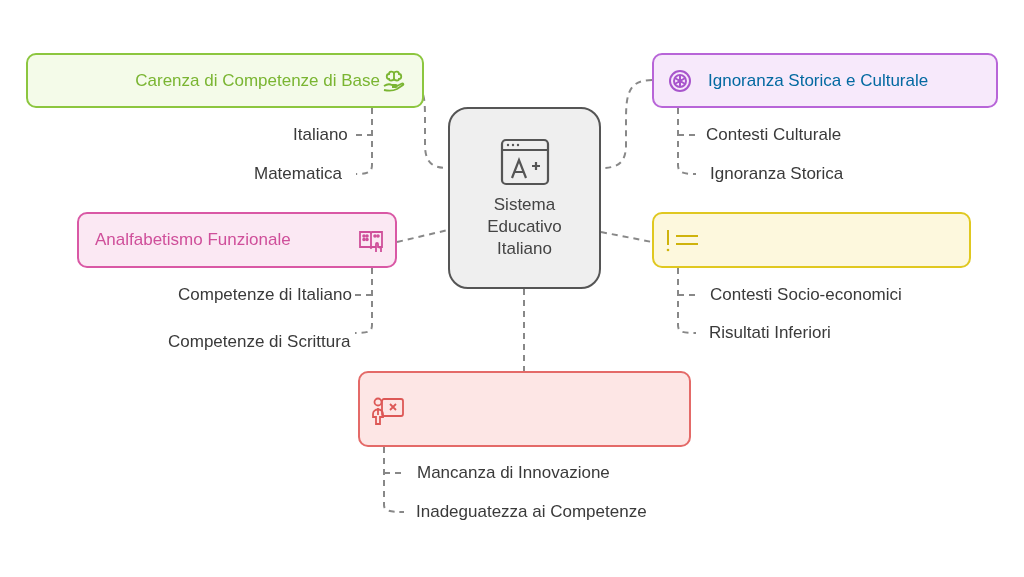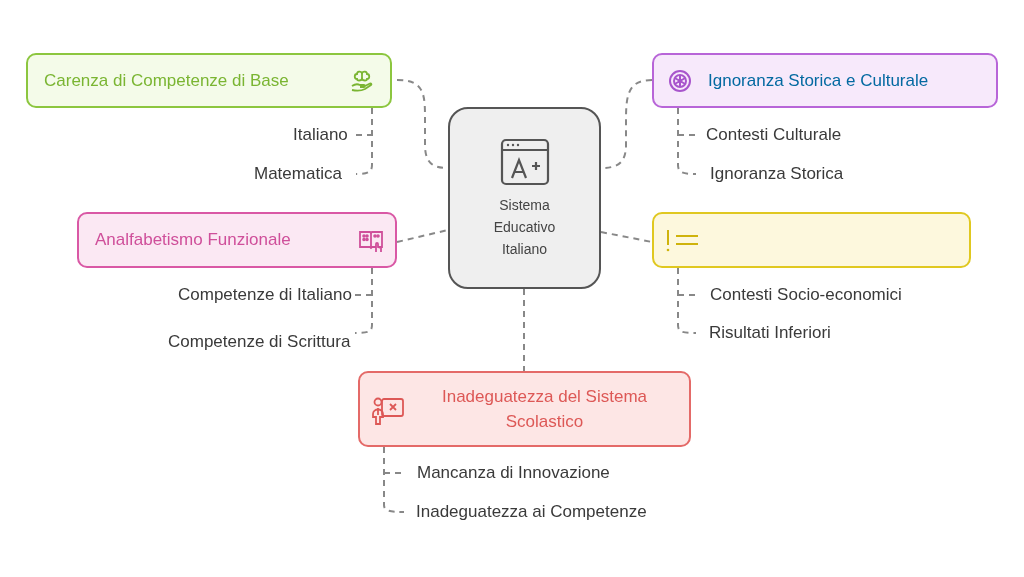--- a/index.html
+++ b/index.html
@@ -16,23 +16,23 @@
   .icon svg { width: 26px; height: 26px; }
   .leaf { position: absolute; font-size: 17px; color: #3a3a3a; white-space: nowrap; }
   .leaf.right-align { text-align: right; }
 
   #center {
     left: 448px; top: 107px; width: 153px; height: 182px;
     border: 2.5px solid #555; border-radius: 20px; background: #efefef;
     display: flex; flex-direction: column; align-items: center; justify-content: center;
     position: absolute;
   }
-  #center .center-text { font-size: 14px; color: #444; text-align: center; line-height: 22px; margin-top: 4px; white-space: pre-line; }
+  #center .center-text { font-size: 17px; color: #444; text-align: center; line-height: 22px; margin-top: 4px; white-space: pre-line; }
 
-  #n-green { left: 26px; top: 53px; width: 366px; height: 55px; background: #f4fbe9; border-color: #8cc63f; color: #7ab532; padding: 0 14px 0 16px; }
+  #n-green { left: 26px; top: 53px; width: 398px; height: 55px; background: #f4fbe9; border-color: #8cc63f; color: #7ab532; padding: 0 14px 0 16px; text-align: right; }
   #n-purple { left: 652px; top: 53px; width: 346px; height: 55px; background: #f7e9fb; border-color: #b865d8; color: #0369a1; padding: 0 12px 0 12px; }
   #n-pink { left: 77px; top: 212px; width: 320px; height: 56px; background: #fbe8f3; border-color: #d958a5; color: #cf4f9a; padding: 0 10px 0 16px; }
   #n-yellow { left: 652px; top: 212px; width: 319px; height: 56px; background: #fdf8dd; border-color: #e0c820; color: #cfb30c; padding: 0 12px 0 8px; }
   #n-red { left: 358px; top: 371px; width: 333px; height: 76px; background: #fde6e5; border-color: #e46a68; color: #dd5856; padding: 0 12px 0 10px; }
   #n-red .label { text-align: center; white-space: pre-line; line-height: 25px; }
 </style>
 </head>
 <body>
 
 <svg id="canvas" viewBox="0 0 1024 577">
@@ -146,17 +146,15 @@
 <div id="n-red" class="node">
   <span class="icon" style="width:36px;height:36px;margin-right:6px;">
     <svg viewBox="0 0 36 36" style="width:36px;height:36px;" fill="none" stroke="#dd5856" stroke-width="1.8">
       <rect x="12" y="8" width="21" height="17" rx="2"></rect>
       <path d="M20 13 L26 19 M26 13 L20 19"></path>
       <circle cx="8" cy="11" r="3.5"></circle>
       <path d="M3 23 C3 17 13 17 13 23 L13 26 L10 26 L10 33 L6 33 L6 26 L3 26 Z"></path>
       <line x1="8" y1="17" x2="8" y2="24"></line>
     </svg>
   </span>
-  <span class="label">Inadeguatezza del Sistema
-Scolastico</span>
 </div>
 <div class="leaf" style="left:417px; top:463px;">Mancanza di Innovazione</div>
 <div class="leaf" style="left:416px; top:502px;">Inadeguatezza ai Competenze</div>
 
 </body></html>

